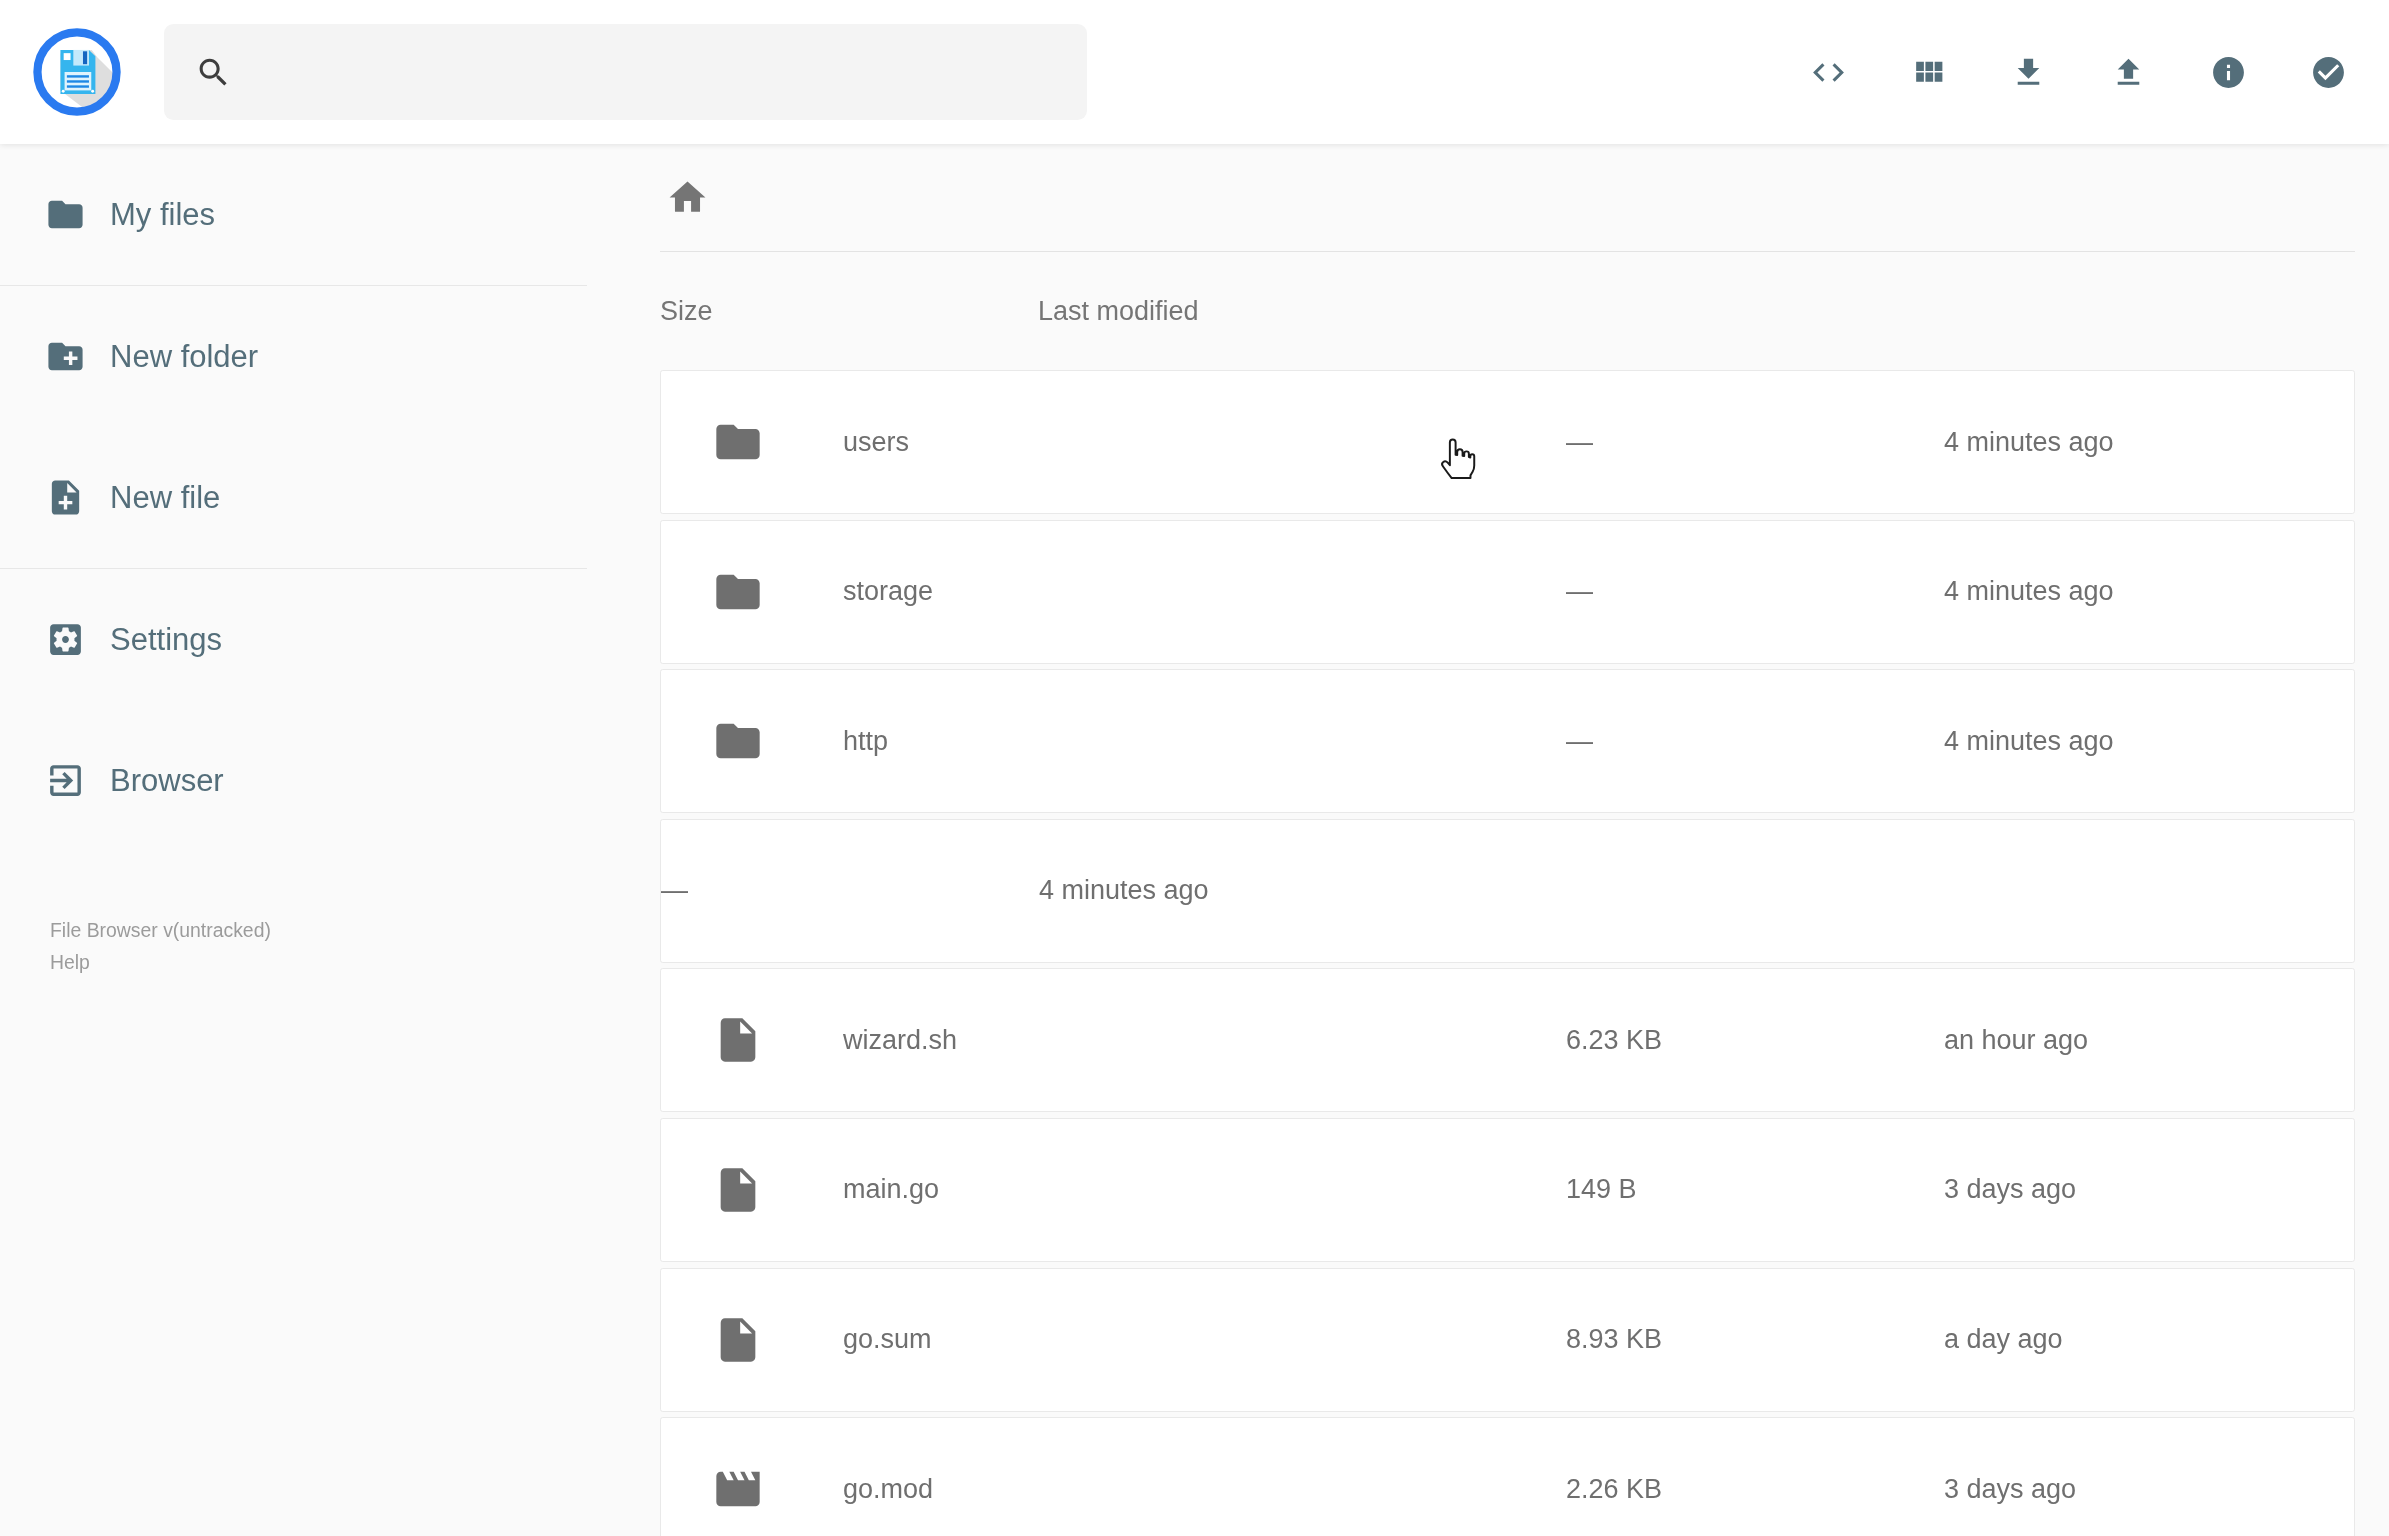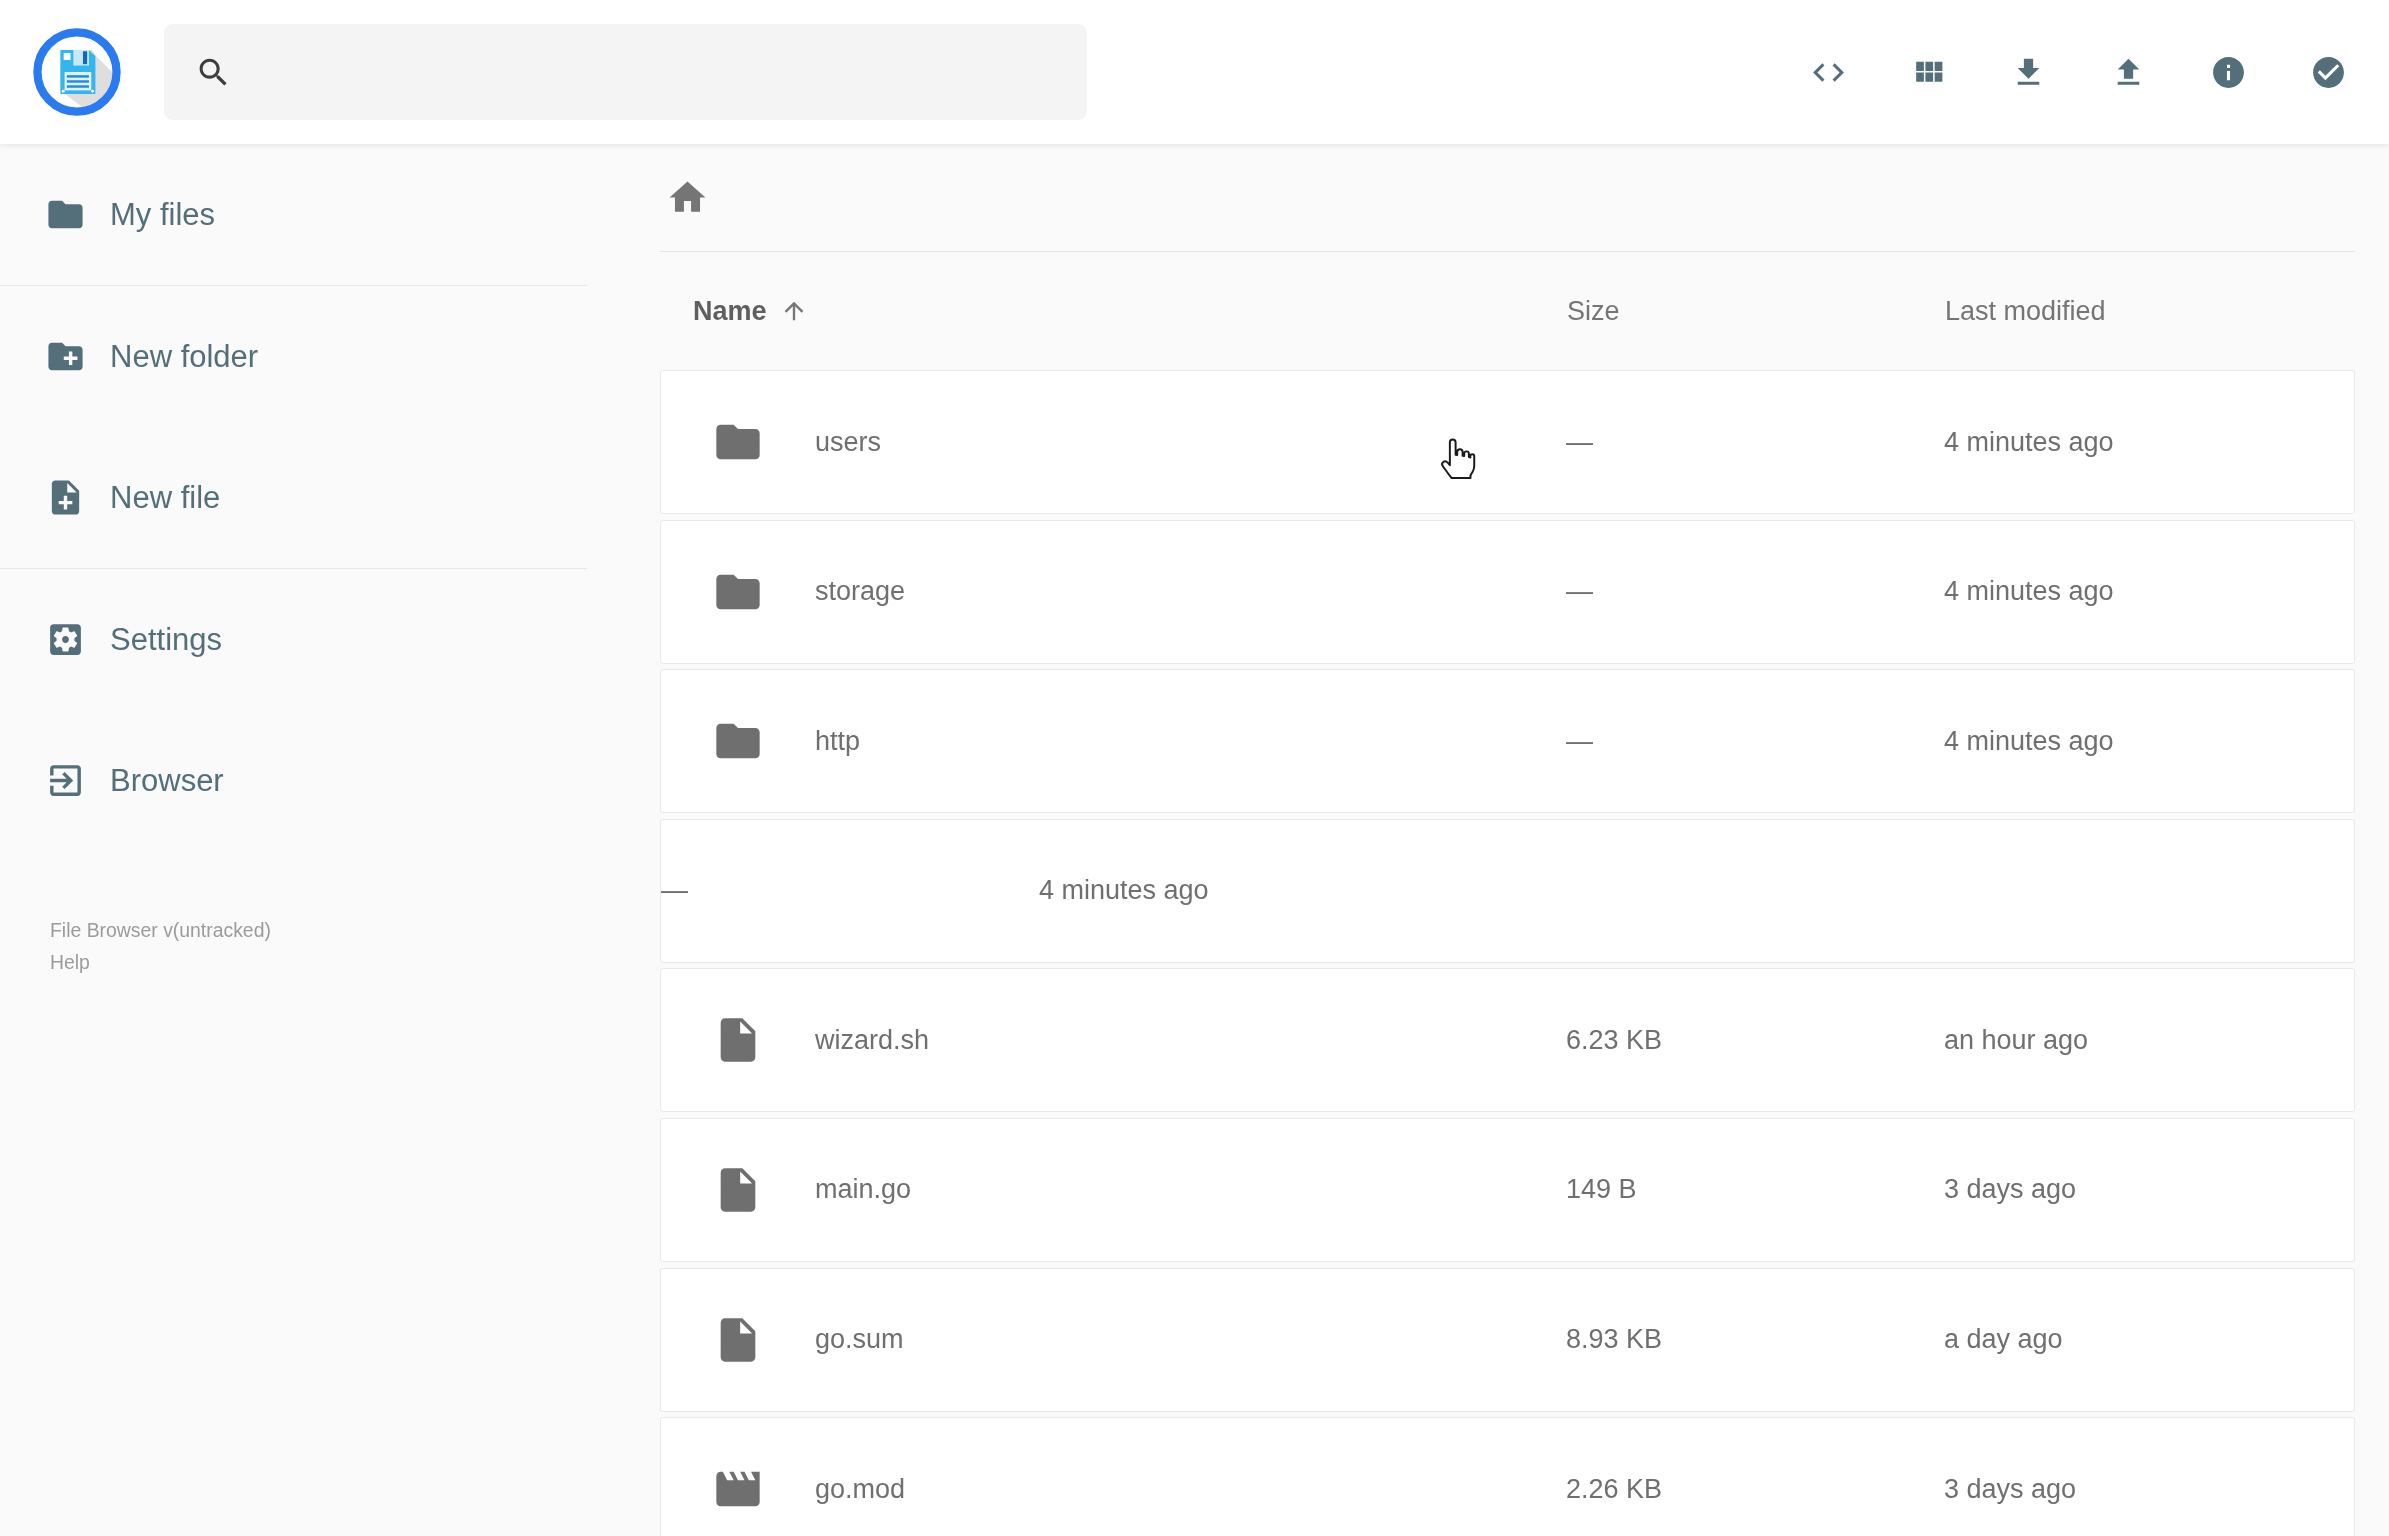--- a/index.html
+++ b/index.html
@@ -57,21 +57,21 @@
   .col.size{flex:0 0 378px;}
   .col.modified{flex:1;}
   .sort-arrow{width:28px;height:28px;display:inline-flex;color:#757575;}
   .sort-arrow svg{width:28px;height:28px;}
   .rows{}
   .row{
     height:144px;margin-bottom:5.6px;background:#ffffff;border:0.9px solid #e9e9e9;border-radius:2.8px;
     display:flex;align-items:center;font-size:27px;color:#6f6f6f;box-sizing:border-box;cursor:pointer;
   }
   .cell{box-sizing:border-box;}
-  .cell.name{flex:0 0 905px;display:flex;align-items:center;padding-left:51px;gap:51px;overflow:hidden;}
+  .cell.name{flex:0 0 905px;display:flex;align-items:center;padding-left:51px;gap:79px;overflow:hidden;}
   .cell.size{flex:0 0 378px;}
   .cell.modified{flex:1;}
   .ficon{width:52px;height:52px;display:none;color:#6f6f6f;flex:0 0 auto;}
   .ficon.show{display:inline-flex;}
   .ficon svg{width:52px;height:52px;}
   
   .cursor{position:absolute;left:1435px;top:431px;width:43px;height:54px;z-index:99;pointer-events:none;}
 </style>
 </head>
 <body>
@@ -193,28 +193,20 @@
 <main class="main">
   <div class="breadcrumbs">
     <button class="home-btn">
       <svg viewBox="0 0 24 24" fill="currentColor">
           <path d="M10 20v-6h4v6h5v-8h3L12 3 2 12h3v8z"></path>
         </svg>
     </button>
   </div>
 
   <div class="listing-header">
-    <div class="col name">
-      <span>Name</span>
-      <span class="sort-arrow">
-        <svg viewBox="0 0 24 24" fill="currentColor">
-            <path d="M4 12l1.41 1.41L11 7.83V20h2V7.83l5.58 5.58L20 12l-8-8-8 8z"></path>
-          </svg>
-      </span>
-    </div>
     <div class="col size">Size</div>
     <div class="col modified">Last modified</div>
   </div>
 
   <div class="rows">
   <div class="row">
     <div class="cell name">
       <span class="ficon icon-folder show">
         <svg viewBox="0 0 24 24" fill="currentColor">
               <path d="M10 4H4c-1.1 0-2 .9-2 2v12c0 1.1.9 2 2 2h16c1.1 0 2-.9 2-2V8c0-1.1-.9-2-2-2h-8l-2-2z"></path>

